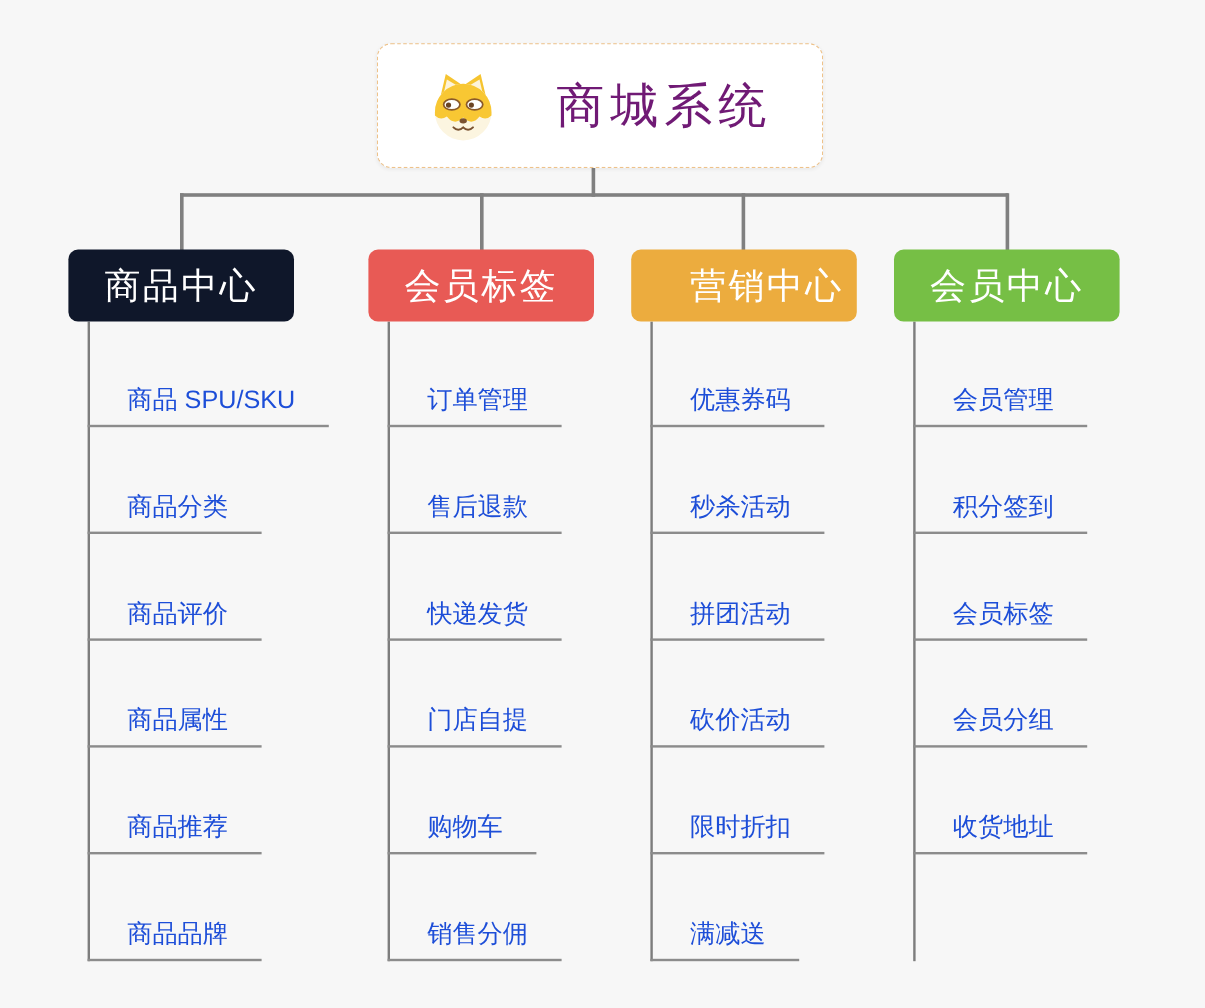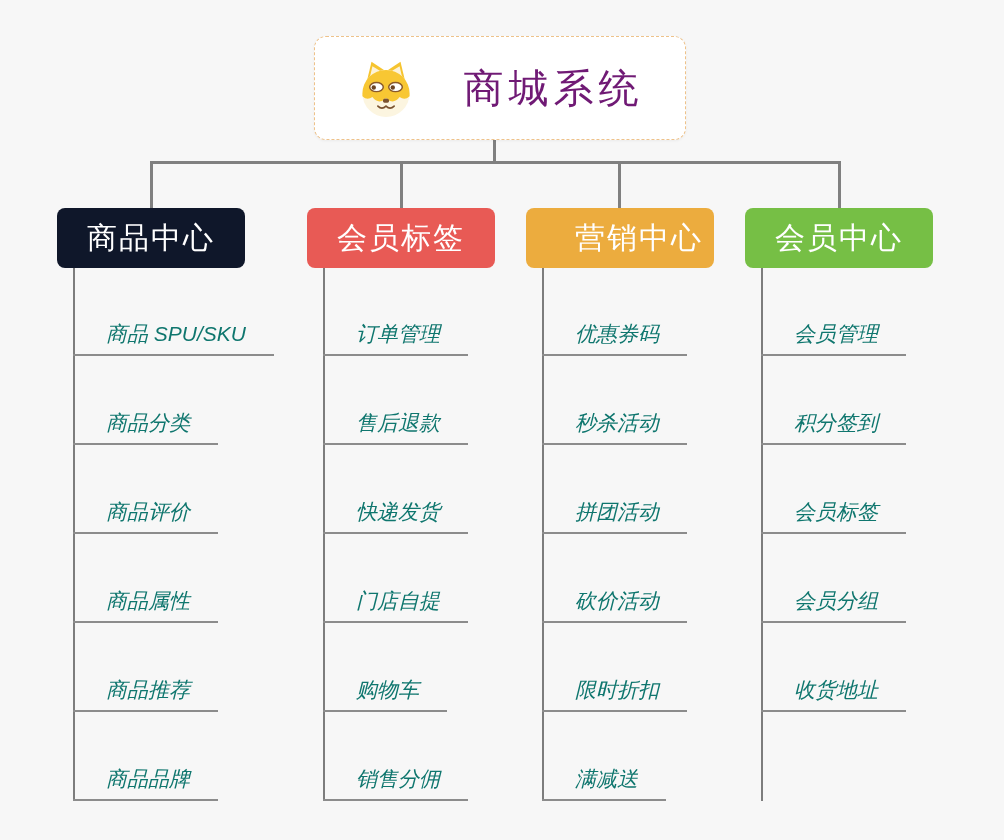--- a/index.html
+++ b/index.html
@@ -81,24 +81,23 @@
     margin-left: 16px;
     width: max-content;
   }
   .leaf {
     width: max-content;
     margin-top: 54px;
     padding: 0 28px 7px 33px;
     border-bottom: 2px solid #8c8c8c;
     font-size: 21px;
     line-height: 26px;
-    color: #0f766e;
+    color: #1d4ed8;
     white-space: nowrap;
     cursor: pointer;
-    font-style: italic;
   }
   .leaf:first-child { margin-top: 53px; }
 </style>
 </head>
 <body>
 
 <div class="canvas">
 
   <div class="conn conn-stem"></div>
   <div class="conn conn-bus"></div>

